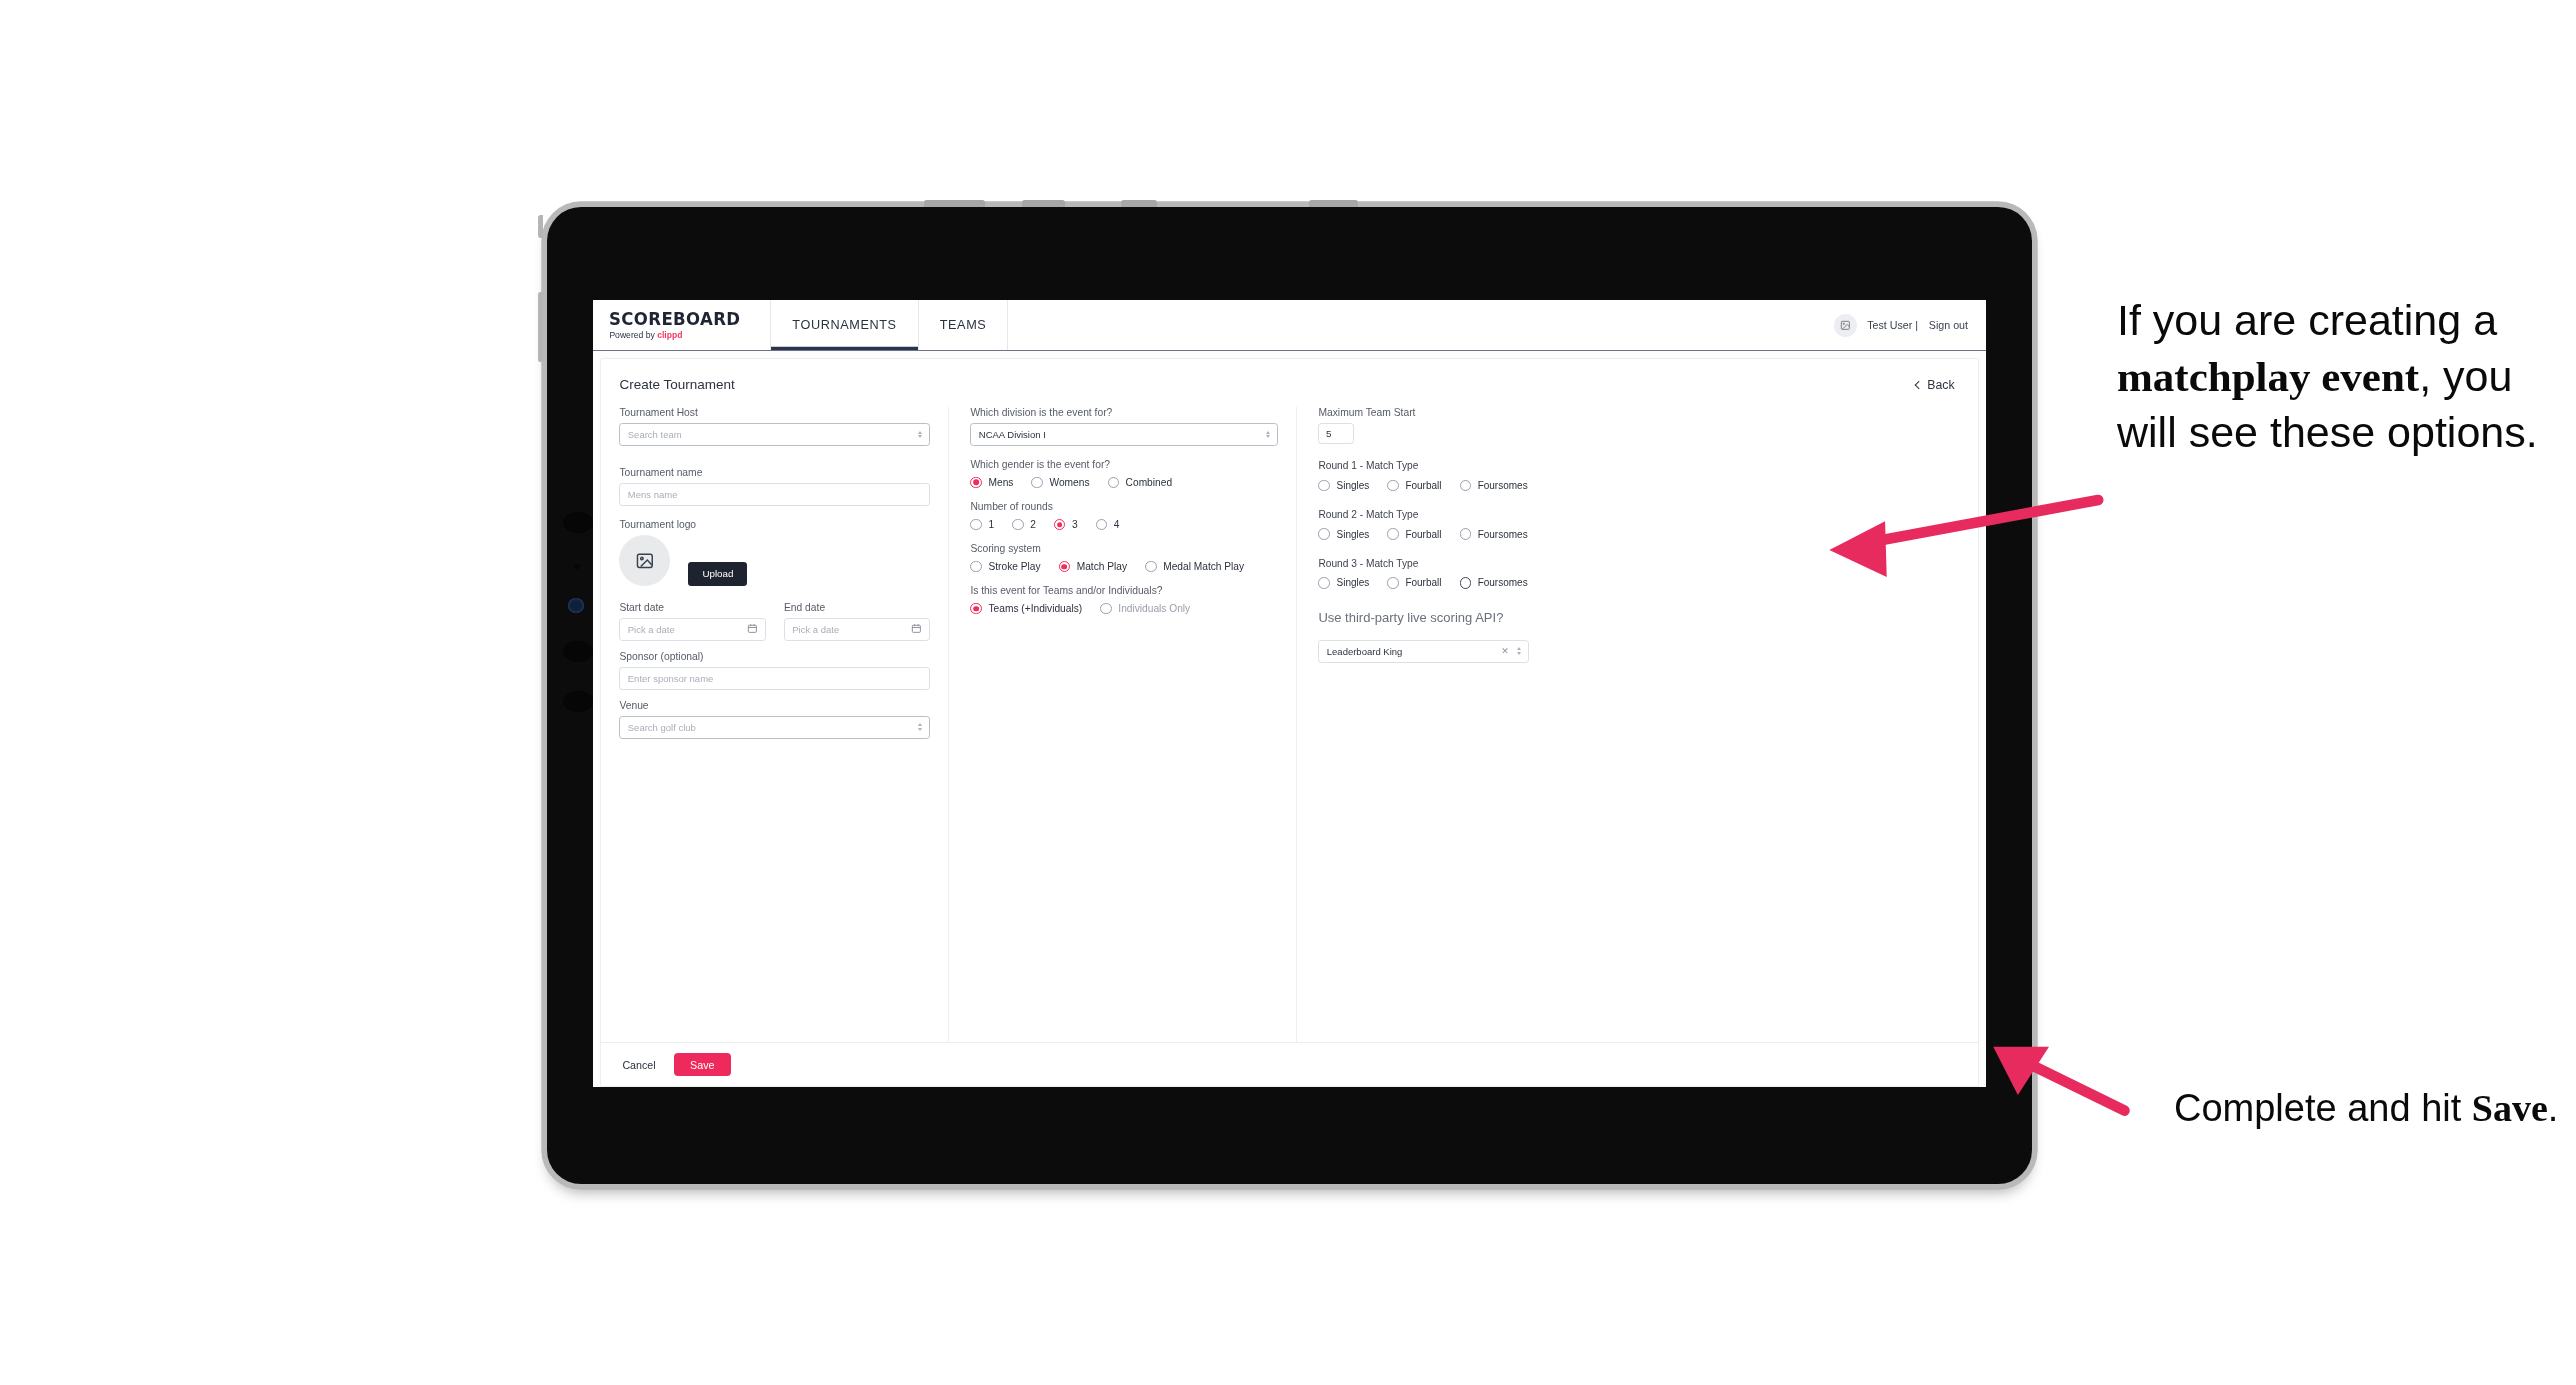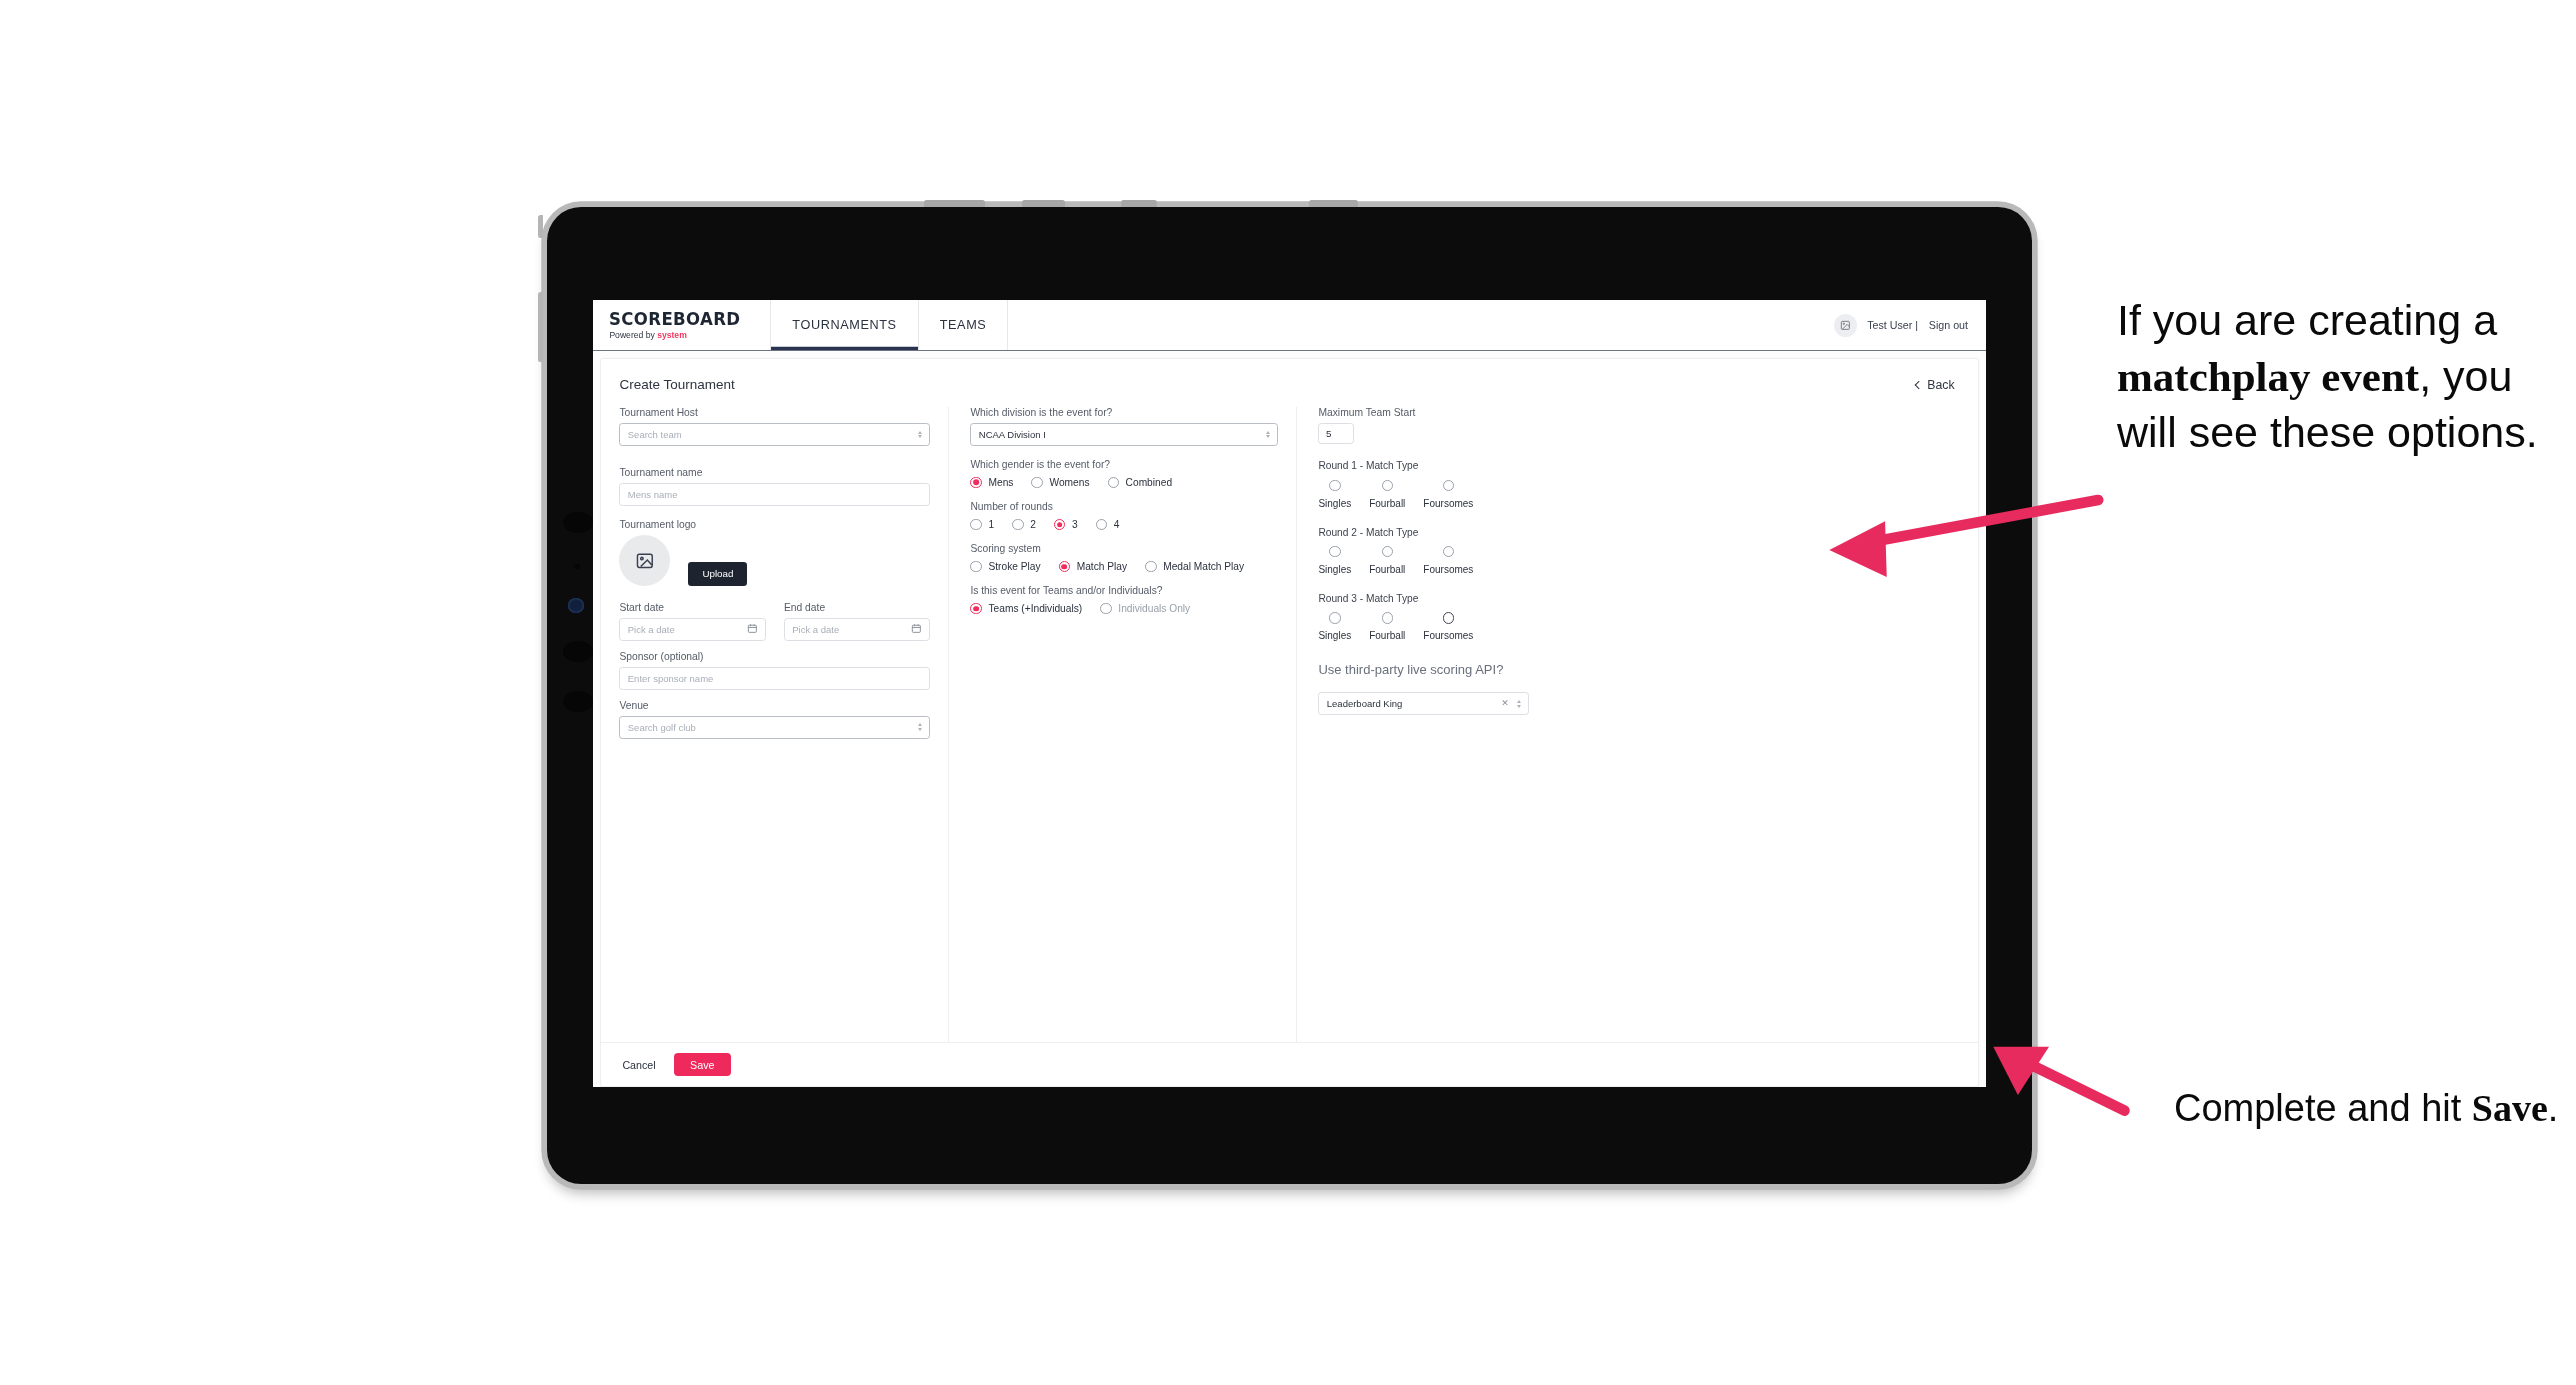--- a/index.html
+++ b/index.html
@@ -181,21 +181,21 @@
     display: inline-block; position: relative; flex: 0 0 auto;
   }
   .dot.checked { border-color: #ef2d5e; }
   .dot.checked::after {
     content: ""; position: absolute; left: 50%; top: 50%;
     width: 5.7px; height: 5.7px; border-radius: 50%; background: #ef2d5e;
     transform: translate(-50%,-50%);
   }
   .dot.focus { border-color: #3e4450; border-width: 1.6px; }
   .radio.muted { color: #9aa0aa; }
-  .radio.sm { font-size: 10px; flex-direction: column; }
+  .radio.sm { font-size: 10px; }
 
   .group { margin-bottom: 13px; }
   .group .label { margin-bottom: 6.6px; }
 
   .numfield {
     width: 36px; height: 21px; border: 0.8px solid #dcdfe4; border-radius: 3.3px;
     display: flex; align-items: center; padding: 0 6.6px;
     font-size: 9.8px; color: #2b313d; background: #fff;
   }
   .rlabel { font-size: 10.2px; color: #3d434e; margin-bottom: 8.2px; display: block; }
@@ -244,21 +244,21 @@
     <div class="lens" style="left:27px;top:357px;width:5.7px;height:4.9px;"></div>
     <div class="lens blue" style="left:21px;top:391px;width:16.4px;height:14.8px;"></div>
     <div class="lens" style="left:16.4px;top:434px;width:29.5px;height:21px;"></div>
     <div class="lens" style="left:16.4px;top:484px;width:29.5px;height:21px;"></div>
 
     <div class="screen">
 
       <div class="topbar">
         <div class="brand">
           <div class="brand-main">SCOREBOARD</div>
-          <div class="brand-sub"><span>Powered by </span><span class="accent">system</span></div>
+          <div class="brand-sub"><span>Powered by </span><span class="accent">clippd</span></div>
         </div>
 
         <div class="navtabs">
           <div class="navtab active">TOURNAMENTS</div>
           <div class="navtab">TEAMS</div>
         </div>
 
         <div class="topbar-right">
           <div class="avatar">
             <svg width="10.7" height="10.7" viewBox="0 0 24 24" fill="none" stroke="#6e737d" stroke-width="2">

